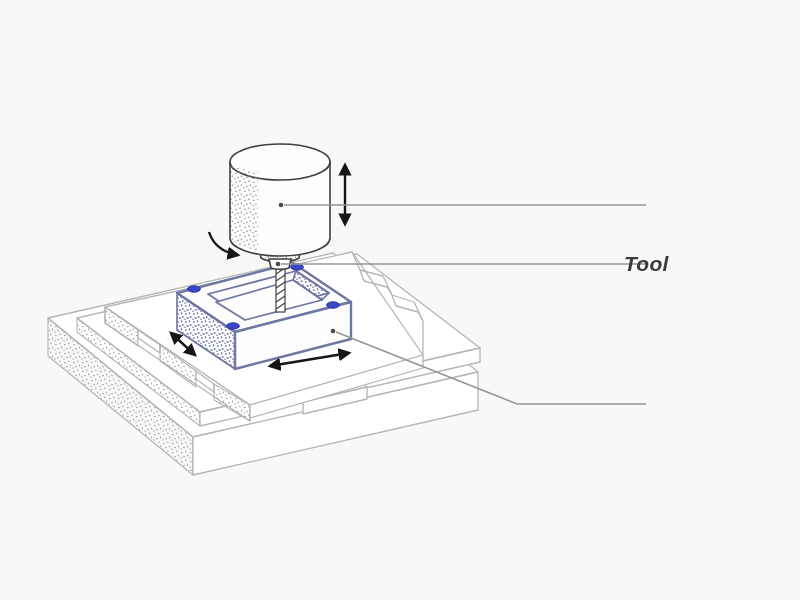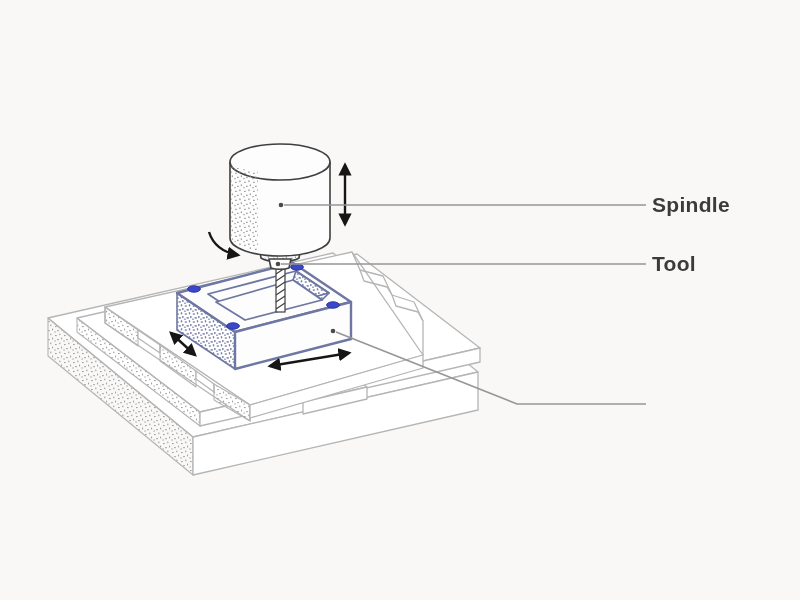--- a/index.html
+++ b/index.html
@@ -34,21 +34,21 @@
 
   .diagram-label{
     position:absolute;
     height:26px;line-height:26px;
     font-size:21px;font-weight:700;
     letter-spacing:.3px;
     color:var(--label_text,#3b3b3b);
     white-space:nowrap;
   }
   #label-spindle  {left:652px;top:192px;}
-  #label-tool     {left:652px;top:251px;}
+  #label-tool     {left:624px;top:251px;font-style:italic;}
   #label-workpiece{left:652px;top:391px;}
 </style>
 </head>
 <body>
 
 <div id="stage">
 
   <svg width="800" height="600" viewBox="0 0 800 600">
     <defs>
       <pattern id="stipG" width="9" height="9" patternUnits="userSpaceOnUse">
@@ -163,15 +163,14 @@
     <g>
       <circle class="ldot" cx="278" cy="264" r="2.3"></circle>
       <line class="leader" x1="281" y1="264" x2="646" y2="264"></line>
     </g>
     <g>
       <circle class="ldot" cx="333" cy="331" r="2.3"></circle>
       <polyline class="leader" points="336,332 517,404 646,404"></polyline>
     </g>
   </svg>
 
-  <div id="label-spindle" class="diagram-label">Spindle</div>
   <div id="label-tool" class="diagram-label">Tool</div>
 </div>
 
 </body></html>

